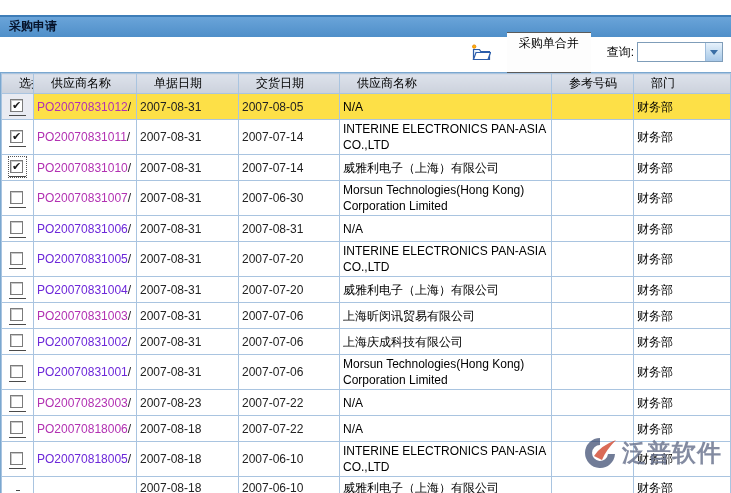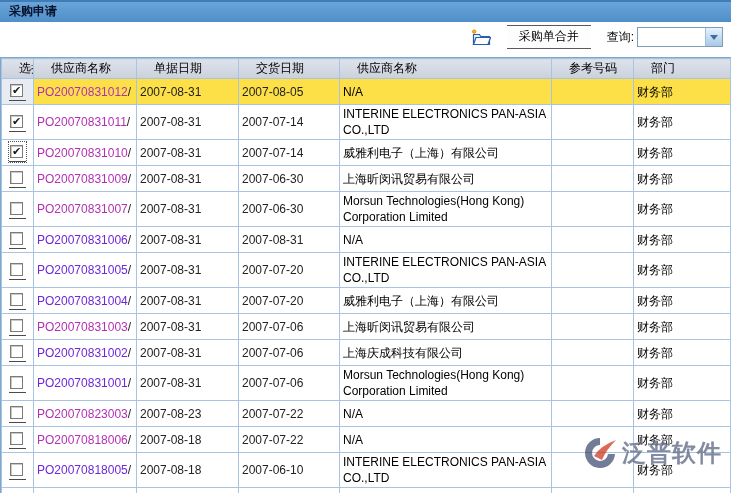--- a/index.html
+++ b/index.html
@@ -13,37 +13,38 @@
   }
   
   .title-bar {
     height: 22px;
     background: linear-gradient(#6aa4d9, #4f8fc9);
     border-top: 2px solid #3e7db8;
     line-height: 19px;
     padding-left: 9px;
     font-weight: bold;
     color: #06132b;
+    margin-top: 15px;
   }
   
   .toolbar {
     height: 30px;
     display: flex;
     align-items: center;
     justify-content: flex-end;
     padding-right: 8px;
     background: #fff;
   }
   .folder-icon { width: 20px; height: 17px; margin-right: 16px; cursor: pointer; }
   .merge-btn {
     border: none;
     border-top: 1px solid #5a5a5a;
     border-bottom: 1px solid #5a5a5a;
     background: #fdfdfd;
-    padding: 2px 12px 3px 12px;
+    padding: 2px 12px 20px 12px;
     font-family: inherit;
     font-size: 12px;
     cursor: pointer;
     margin-right: 16px;
   }
   .query-label { margin-right: 3px; }
   .combo {
     width: 86px; height: 20px;
     border: 1px solid #7f9db9;
     background: #fff;
@@ -195,29 +196,20 @@
           <td class="c-sel"><span class="cbwrap focus"><span class="cb">✔</span></span></td>
           <td class="c-po"><a class="visited">PO20070831010</a><span class="slash">/</span></td>
           <td class="c-date">2007-08-31</td>
           <td class="c-date">2007-07-14</td>
           <td class="c-sup">威雅利电子（上海）有限公司</td>
           <td class="c-ref"></td>
           <td class="c-dept">财务部</td>
         </tr>
         <tr>
           <td class="c-sel"><span class="cbwrap"><span class="cb"></span></span></td>
-          <td class="c-po"><a class="visited">PO20070831009</a><span class="slash">/</span></td>
-          <td class="c-date">2007-08-31</td>
-          <td class="c-date">2007-06-30</td>
-          <td class="c-sup">上海昕闵讯贸易有限公司</td>
-          <td class="c-ref"></td>
-          <td class="c-dept">财务部</td>
-        </tr>
-        <tr>
-          <td class="c-sel"><span class="cbwrap"><span class="cb"></span></span></td>
           <td class="c-po"><a class="visited">PO20070831007</a><span class="slash">/</span></td>
           <td class="c-date">2007-08-31</td>
           <td class="c-date">2007-06-30</td>
           <td class="c-sup">Morsun Technologies(Hong Kong) Corporation Limited</td>
           <td class="c-ref"></td>
           <td class="c-dept">财务部</td>
         </tr>
         <tr>
           <td class="c-sel"><span class="cbwrap"><span class="cb"></span></span></td>
           <td class="c-po"><a class="fresh">PO20070831006</a><span class="slash">/</span></td>

